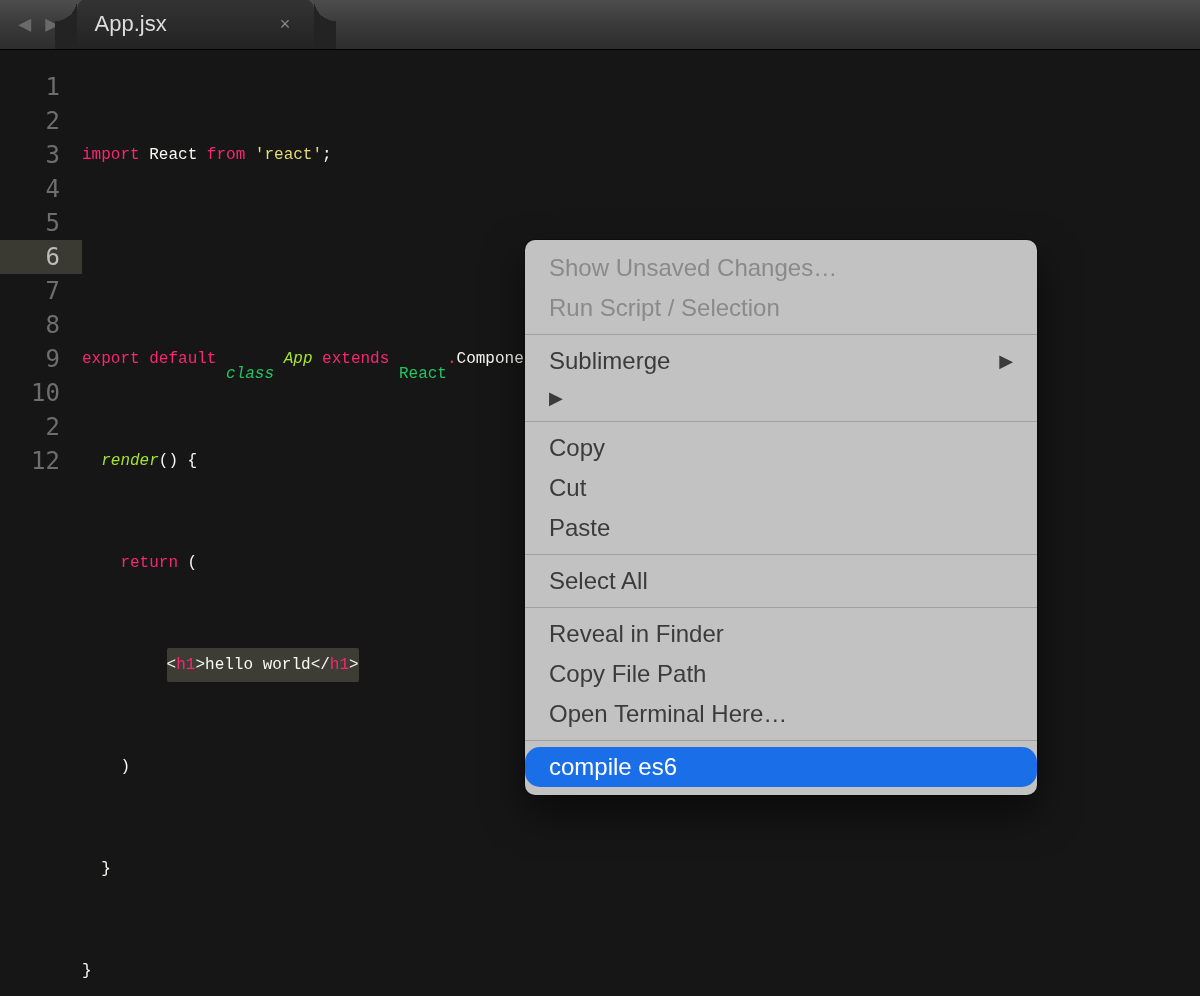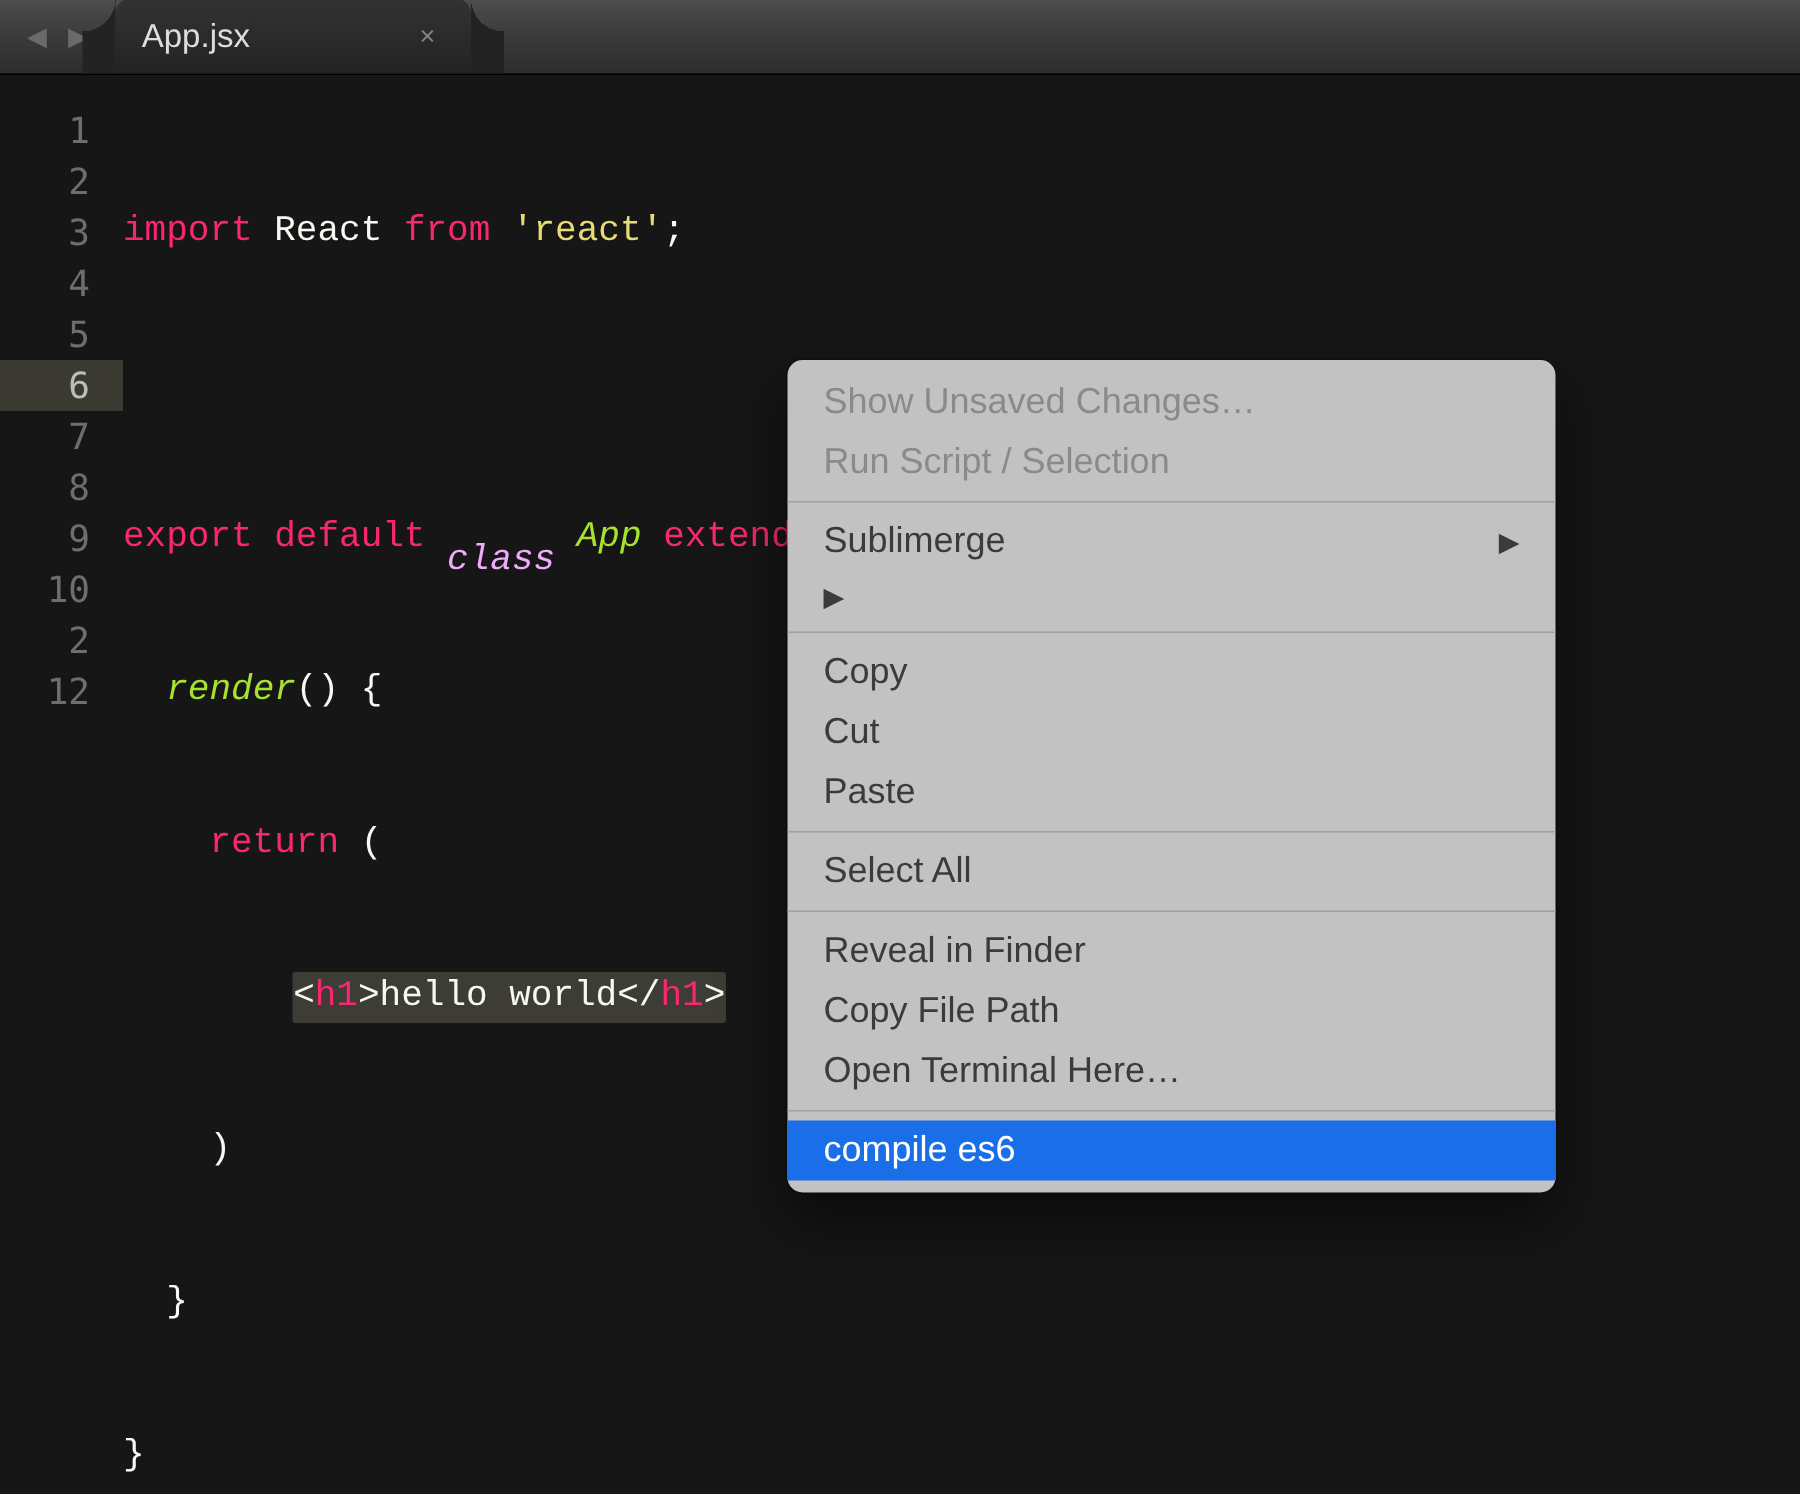--- a/index.html
+++ b/index.html
@@ -74,32 +74,32 @@
       color: #6e6e6e;
       text-align: right;
       padding-right: 22px;
       font-size: 24px;
       line-height: 34px;
       font-family: Menlo, Monaco, monospace;
     }
     .gutter .ln.current { background: #3a3a32; color: #bdbdbd; }
     .code {
       padding-top: 20px;
-      font-size: 24px;
+      font-size: 16px;
       line-height: 34px;
       white-space: pre;
     }
     .code .row { height: 34px; display:flex; align-items:center; }
     
 
     
     .c-kw   { color: #f92672; }          
     .c-plain{ color: #f8f8f2; }
     .c-name { color: #a6e22e; font-style: italic; }
-    .c-type { color: #f0abfc; font-style: italic; margin-top: 29px; }
+    .c-type { color: #22c55e; font-style: italic; margin-top: 29px; }
     .c-str  { color: #e6db74; }
     .c-tag  { color: #f92672; }
     .c-punc { color: #f8f8f2; }
     .c-dot  { color: #f92672; }
 
     .jsx-bg {
       background: #3d3d35;
       border-radius: 2px;
       padding: 0 0;
       margin-left: 27px;
@@ -123,20 +123,21 @@
       padding: 6px 24px;
       display: flex;
       justify-content: space-between;
       align-items: center;
     }
     .context-menu .item .sub-arrow { color: #3b3b3b; font-size: 18px; }
     .context-menu .item.disabled { color: #8a8a8a; }
     .context-menu .item.highlight {
       background: #1a6fe8;
       color: #fff;
+      border-radius: 15px;
     }
     .context-menu hr {
       border: none;
       border-top: 1px solid #a0a0a0;
       margin: 6px 0;
     }
   </style>
 </head>
 <body>
 

